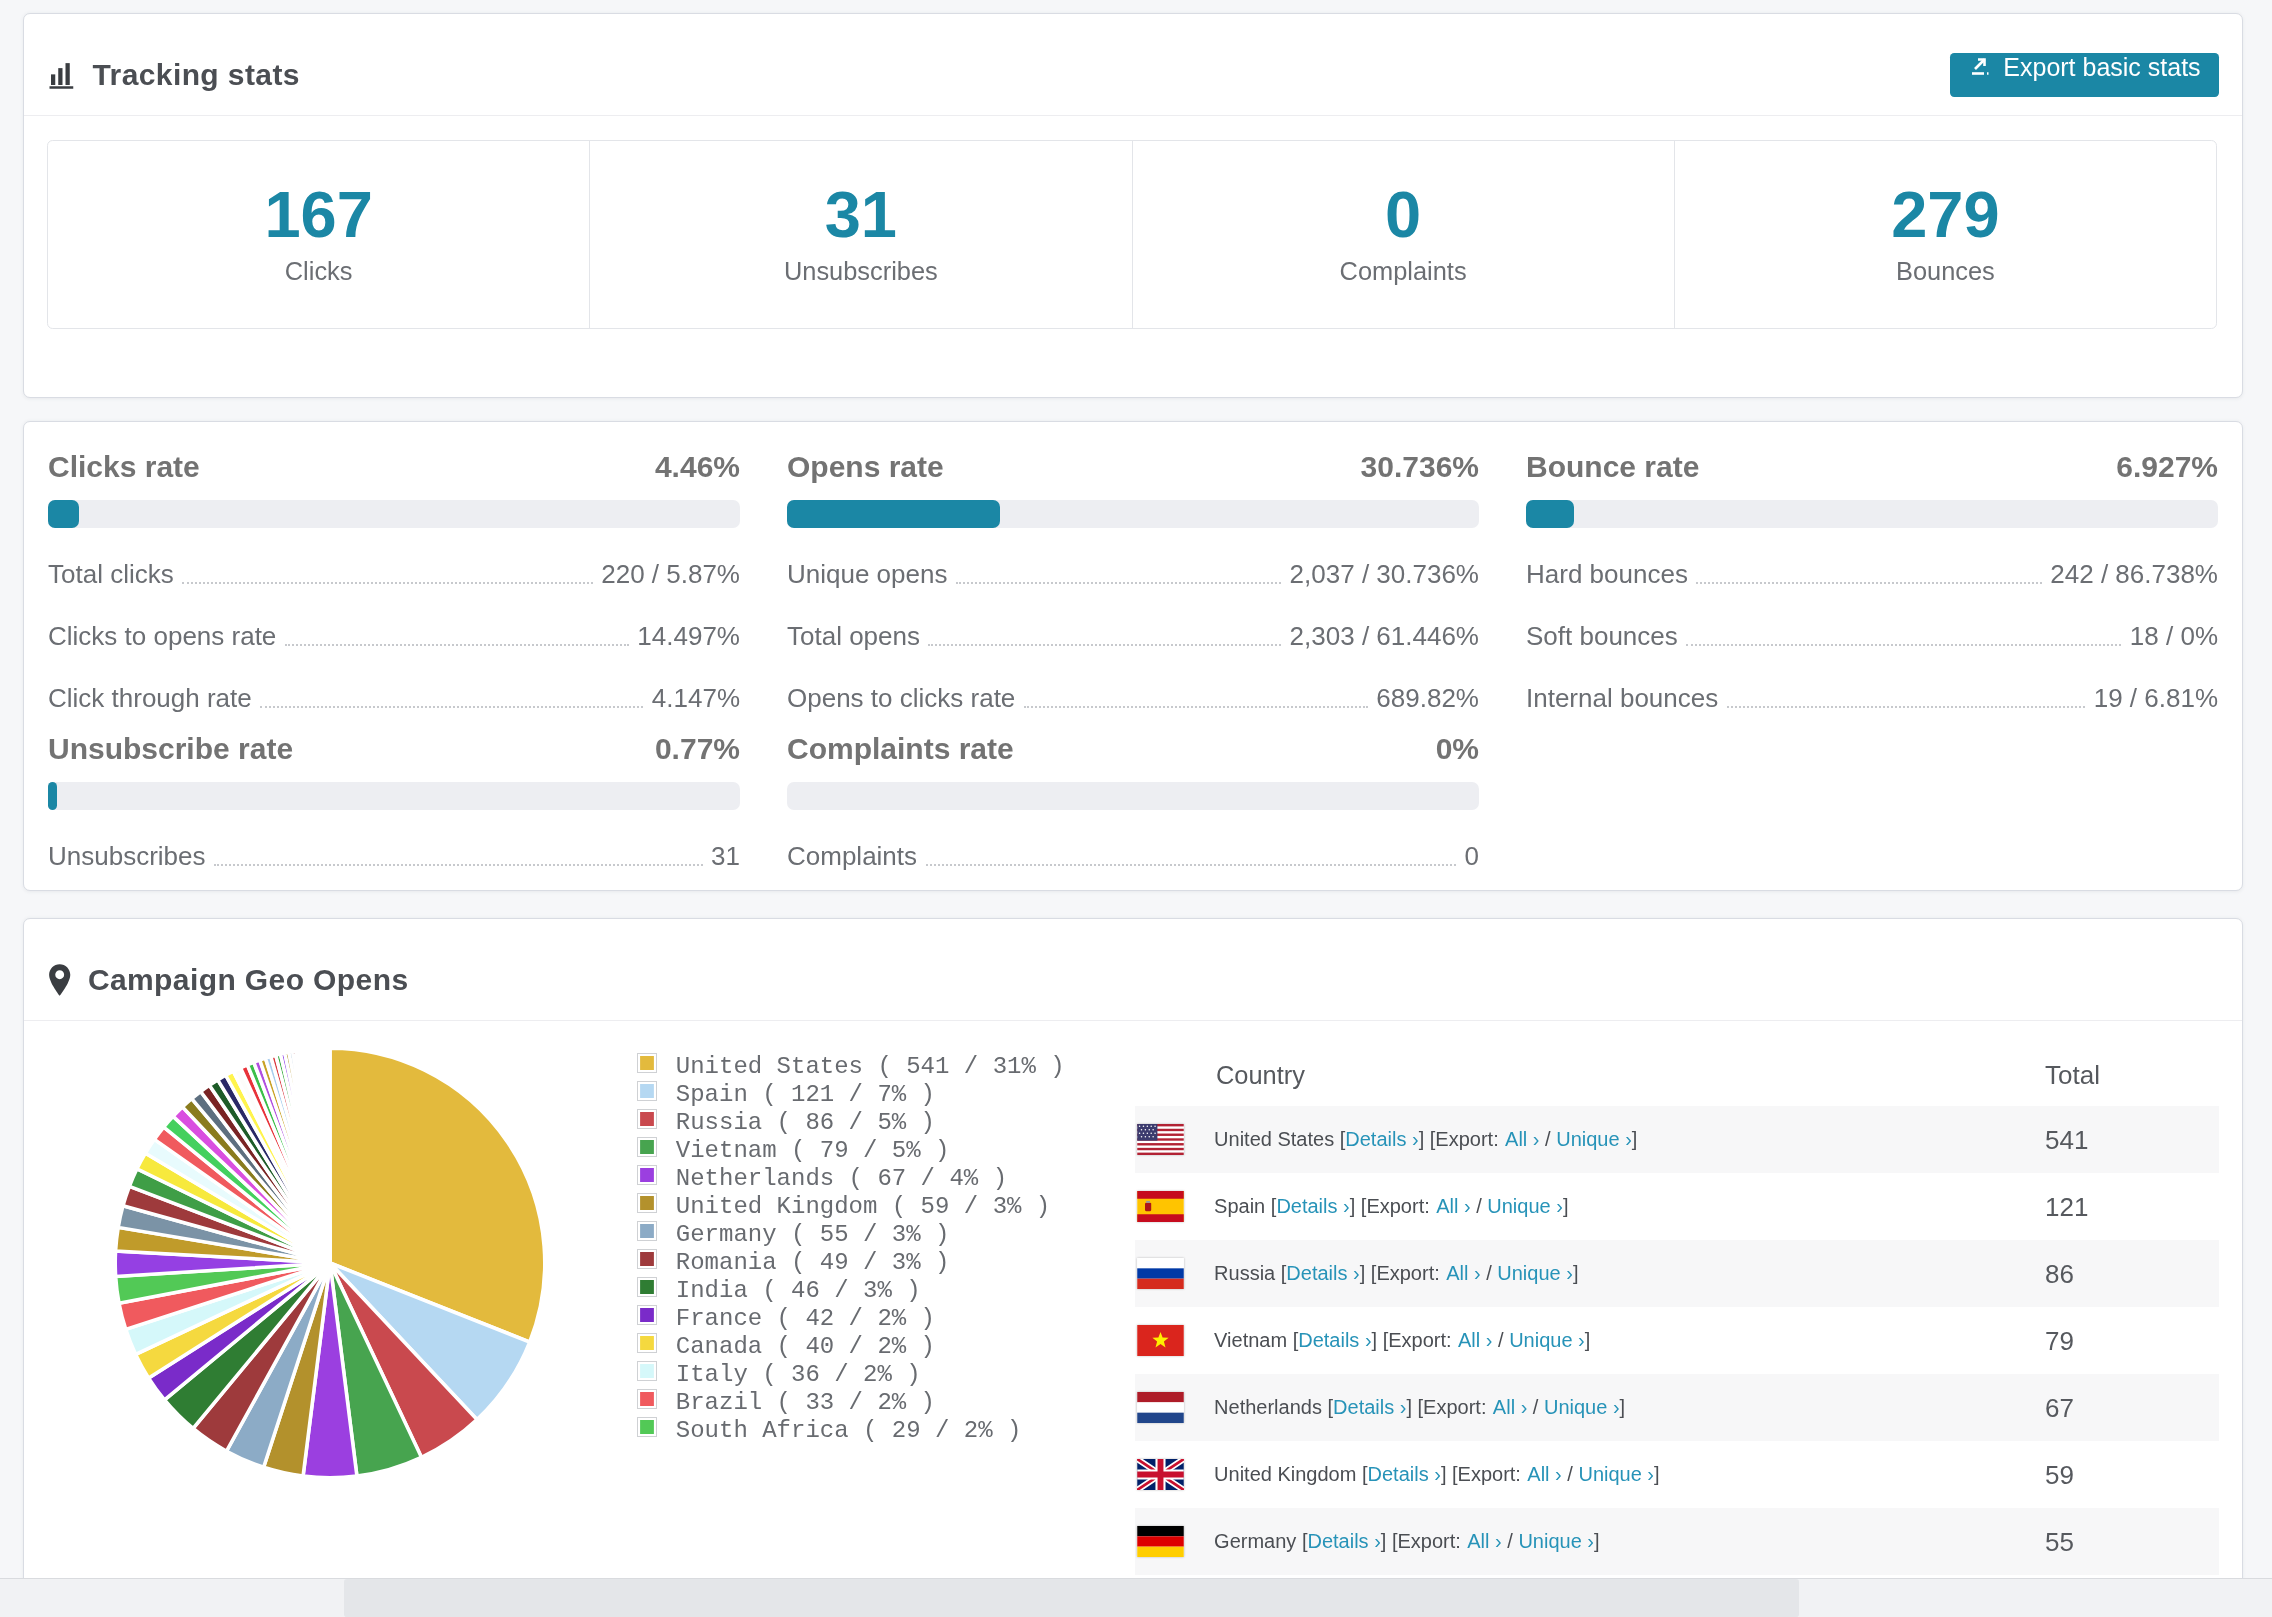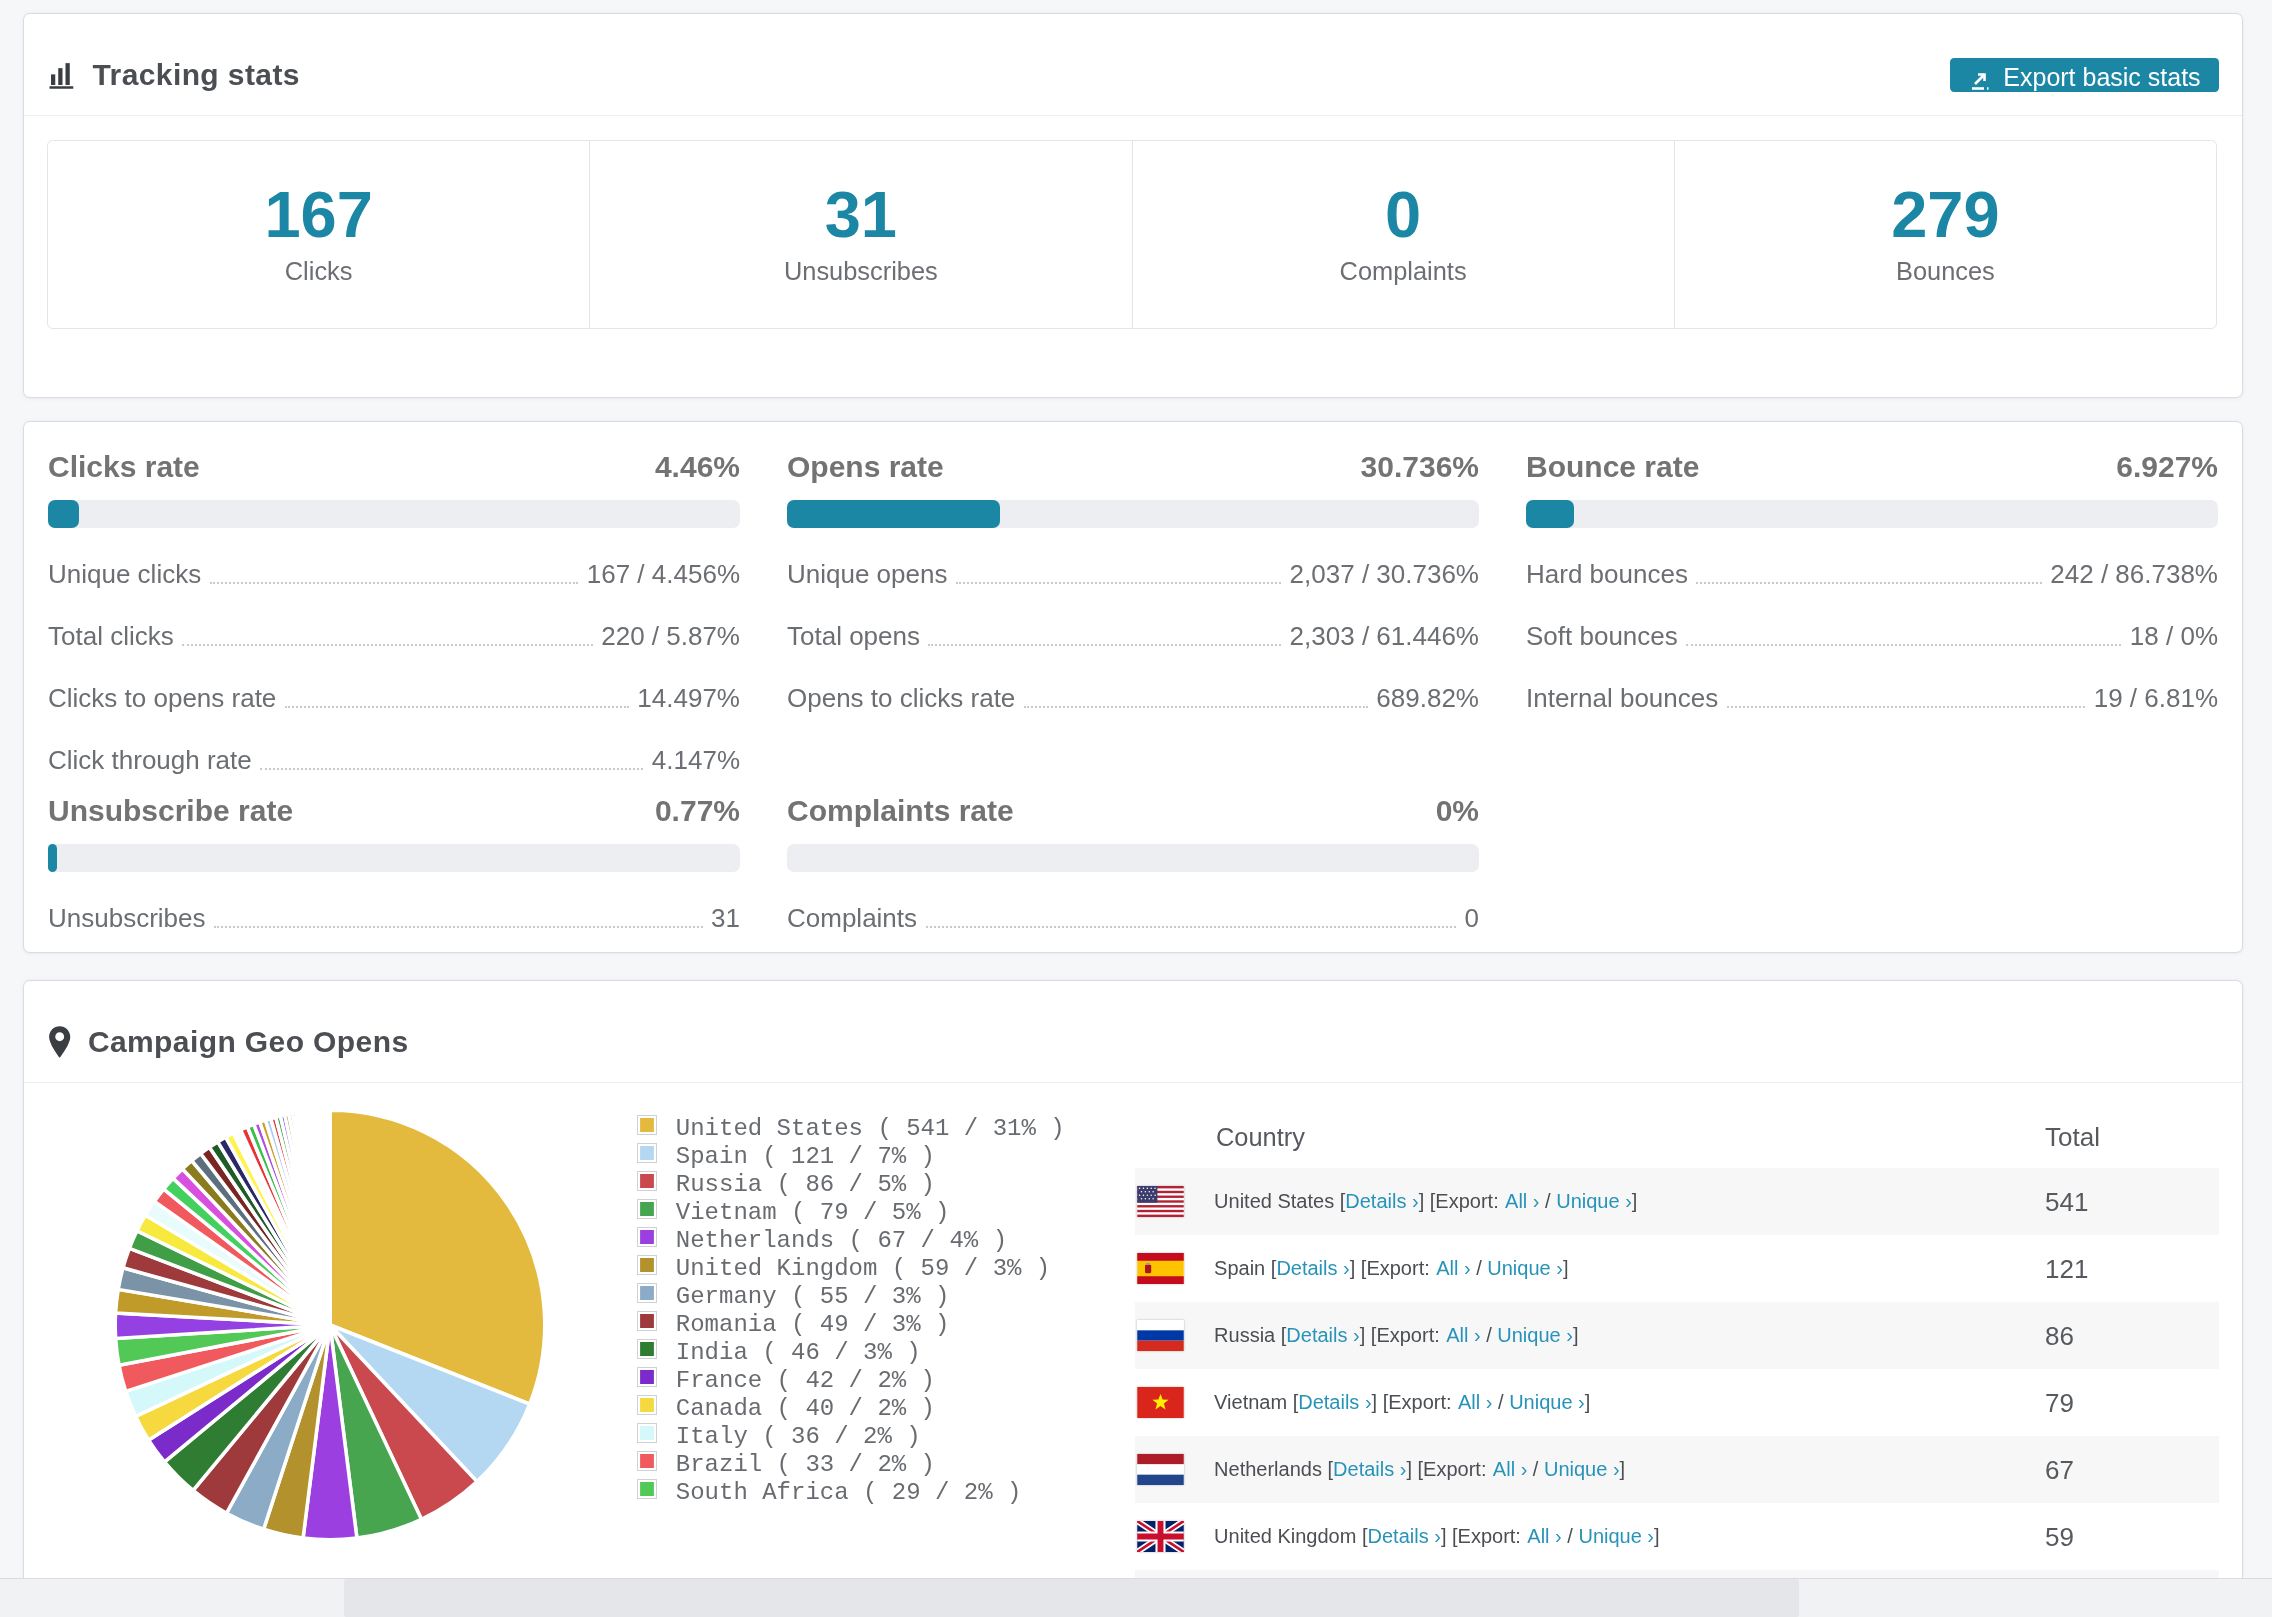--- a/index.html
+++ b/index.html
@@ -5,22 +5,22 @@
   html,body{margin:0;padding:0;}
   body{width:2273px;height:1618px;overflow:hidden;background:#f6f7f9;
        font-family:"Liberation Sans","DejaVu Sans",sans-serif;color:#56595e;}
   .page{padding:12.7px 30px 0 23px;}
   .card{background:#fff;border:0.7px solid #d9dce3;border-radius:7px;box-shadow:0 0.7px 3.5px rgba(70,75,90,.08);}
   .card-head{display:flex;justify-content:space-between;align-items:center;
              padding:21px 23px 0 23px;height:80px;border-bottom:0.7px solid #ededf0;}
   .head-left{display:flex;align-items:center;gap:15.5px;}
   .card-title{font-size:30px;font-weight:700;color:#4b4e53;margin:0;letter-spacing:0.4px;}
   .icon svg{display:block;}
-  .export-btn{display:flex;align-items:flex-end;gap:11.3px;background:#1b87a5;color:#fff;border:none;
-              border-radius:4.2px;font-family:inherit;font-size:25px;padding:0 18.4px;height:34px;cursor:pointer;}
+  .export-btn{display:flex;align-items:flex-start;gap:11.3px;background:#1b87a5;color:#fff;border:none;
+              border-radius:4.2px;font-family:inherit;font-size:25px;padding:0 18.4px;height:44px;cursor:pointer;}
   .card-tracking{padding-bottom:68px;}
   .stats-box{display:flex;margin:24px 25px 0 23px;border:0.7px solid #e3e5e9;border-radius:5.6px;}
   .stat-cell{flex:1;text-align:center;padding:40px 0 42px;border-right:0.7px solid #e3e5e9;}
   .stat-cell:last-child{border-right:none;}
   .stat-value{font-size:65px;font-weight:700;color:#1b87a5;line-height:1.05;}
   .stat-label{font-size:25.4px;color:#6b6e73;margin-top:8.5px;}
   .card-rates{margin-top:23px;padding:28px 24px 18.4px;}
   .rates-grid{display:grid;grid-template-columns:repeat(3,1fr);column-gap:47px;row-gap:18.4px;align-items:start;}
   .rate-head{display:flex;justify-content:space-between;align-items:baseline;}
   .rate-title,.rate-value{font-size:30px;font-weight:700;color:#737373;}
@@ -112,25 +112,20 @@
     <div class="rates-grid" id="rates-grid">
   <div class="rate-panel">
     <div class="rate-head">
       <span class="rate-title">Clicks rate</span>
       <span class="rate-value">4.46%</span>
     </div>
     <div class="rate-bar">
       <div class="rate-fill" style="width: 4.46%;"></div>
     </div>
     <div class="rate-rows">
-  <div class="rate-row">
-    <span class="rr-label">Unique clicks</span>
-    <span class="rr-dots"></span>
-    <span class="rr-value">167 / 4.456%</span>
-  </div>
 
   <div class="rate-row">
     <span class="rr-label">Total clicks</span>
     <span class="rr-dots"></span>
     <span class="rr-value">220 / 5.87%</span>
   </div>
 
   <div class="rate-row">
     <span class="rr-label">Clicks to opens rate</span>
     <span class="rr-dots"></span>

